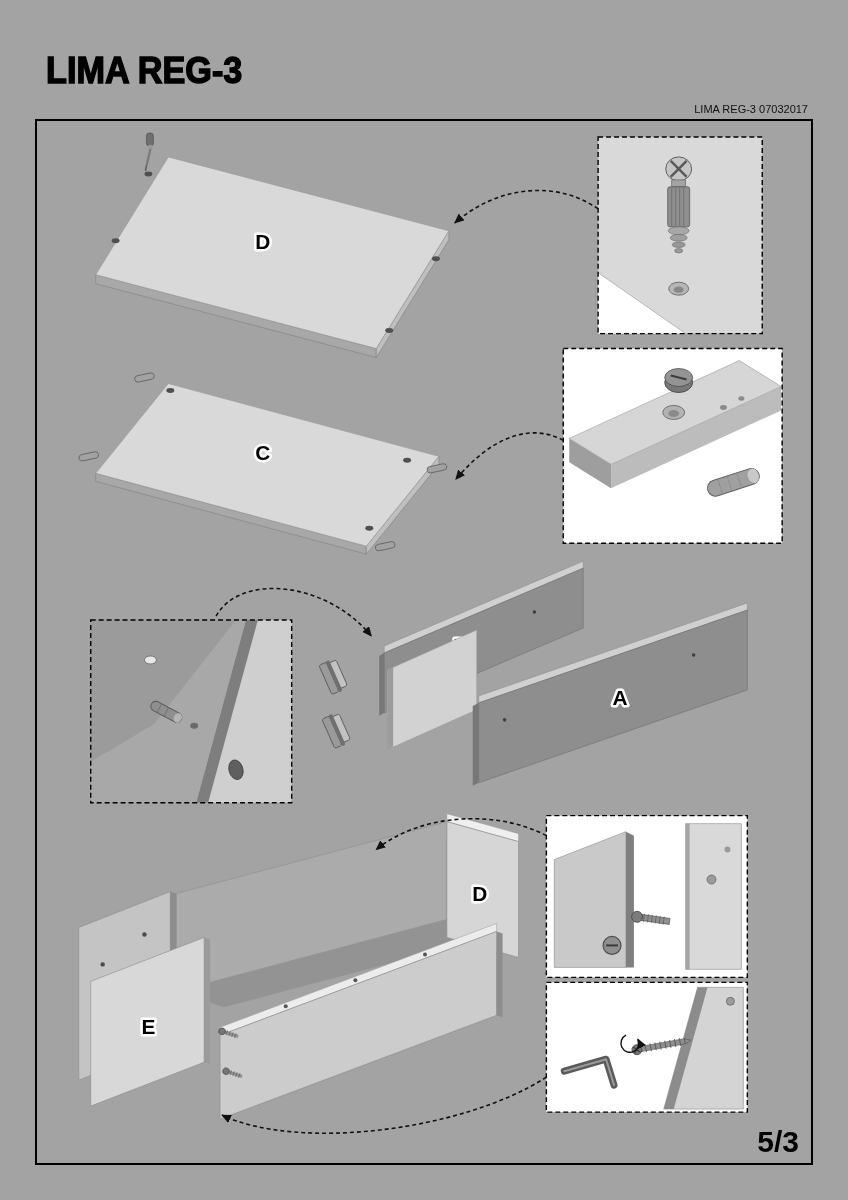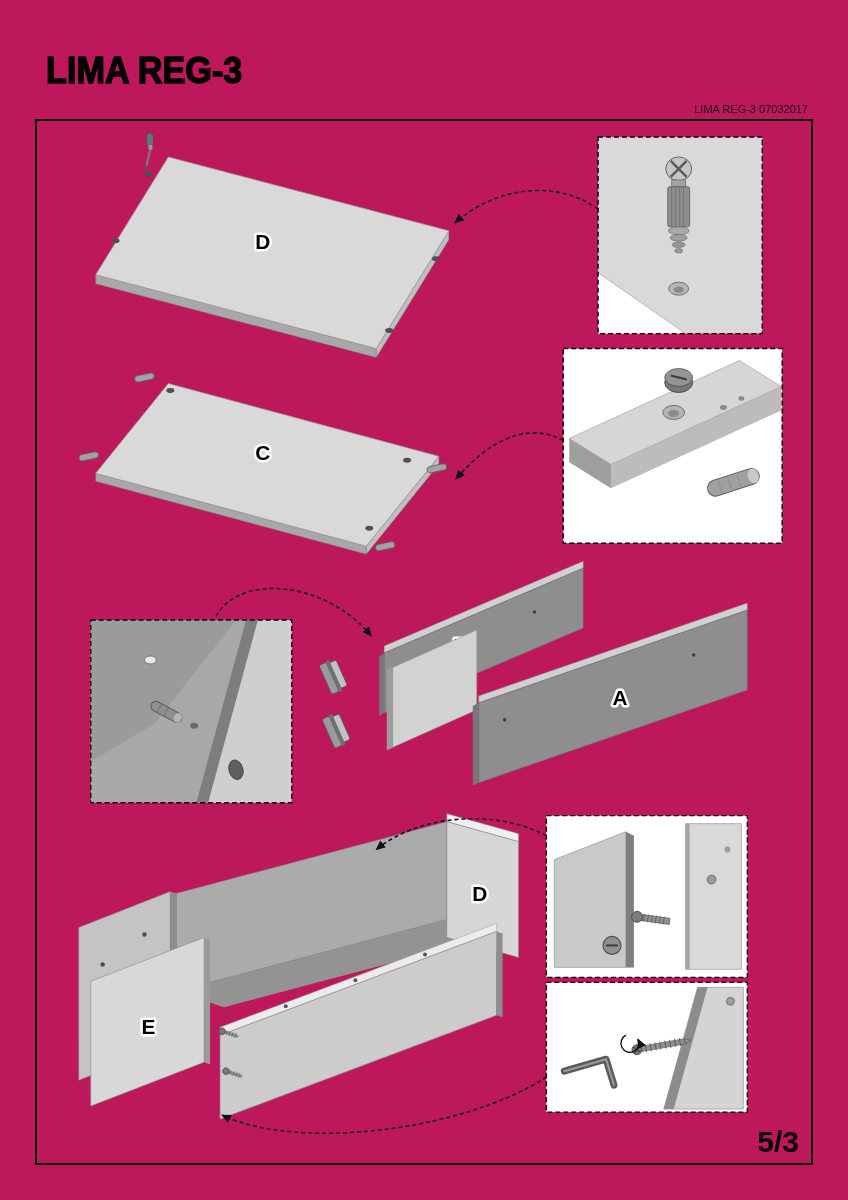--- a/index.html
+++ b/index.html
@@ -1,16 +1,16 @@
 <!DOCTYPE html>
 <html><head>
 <meta charset="utf-8">
 <style>
   html,body{margin:0;padding:0;background:#fff;}
-  .page{position:relative;width:848px;height:1200px;background:#be185d;overflow:hidden;
+  .page{position:relative;width:848px;height:1200px;background:#a3a3a3;overflow:hidden;
         font-family:"Liberation Sans",sans-serif;color:#000;}
   .title{position:absolute;left:46px;top:50px;margin:0;font-size:36px;font-weight:bold;
          letter-spacing:0px;-webkit-text-stroke:1.4px #000;transform:scaleX(.95);transform-origin:left;}
   .doc-ref{position:absolute;top:103px;right:40px;font-size:11px;color:#111;}
   .frame{position:absolute;left:35px;top:119px;width:778px;height:1046px;border:2px solid #000;box-sizing:border-box;}
   .frame svg{position:absolute;left:0;top:0;width:774px;height:1042px;display:block;}
   .page-num{position:absolute;right:12px;bottom:4px;font-size:30px;font-weight:bold;}
   text.plabel{font-family:"Liberation Sans",sans-serif;font-size:21px;font-weight:bold;
               fill:#000;stroke:#fff;stroke-width:5px;paint-order:stroke;stroke-linejoin:round;text-anchor:middle;}
   .inset{fill:none;stroke:#000;stroke-width:1.4;stroke-dasharray:5 3;}

